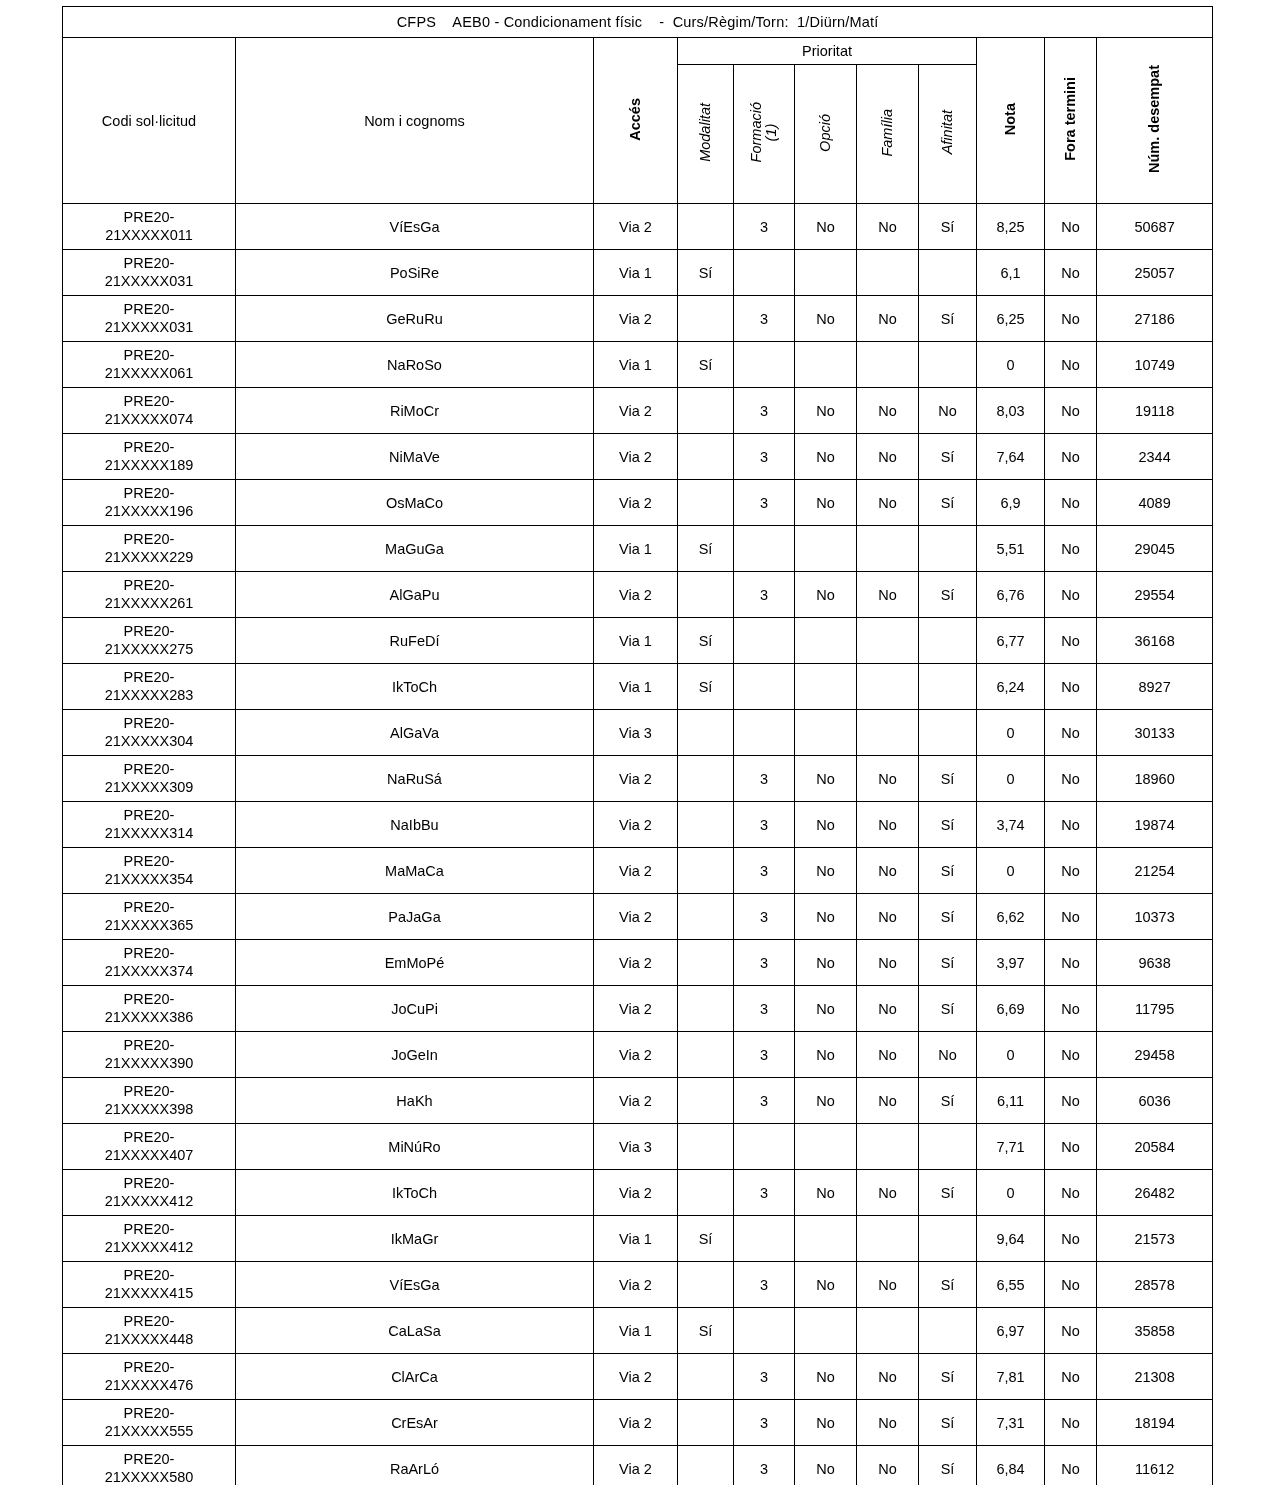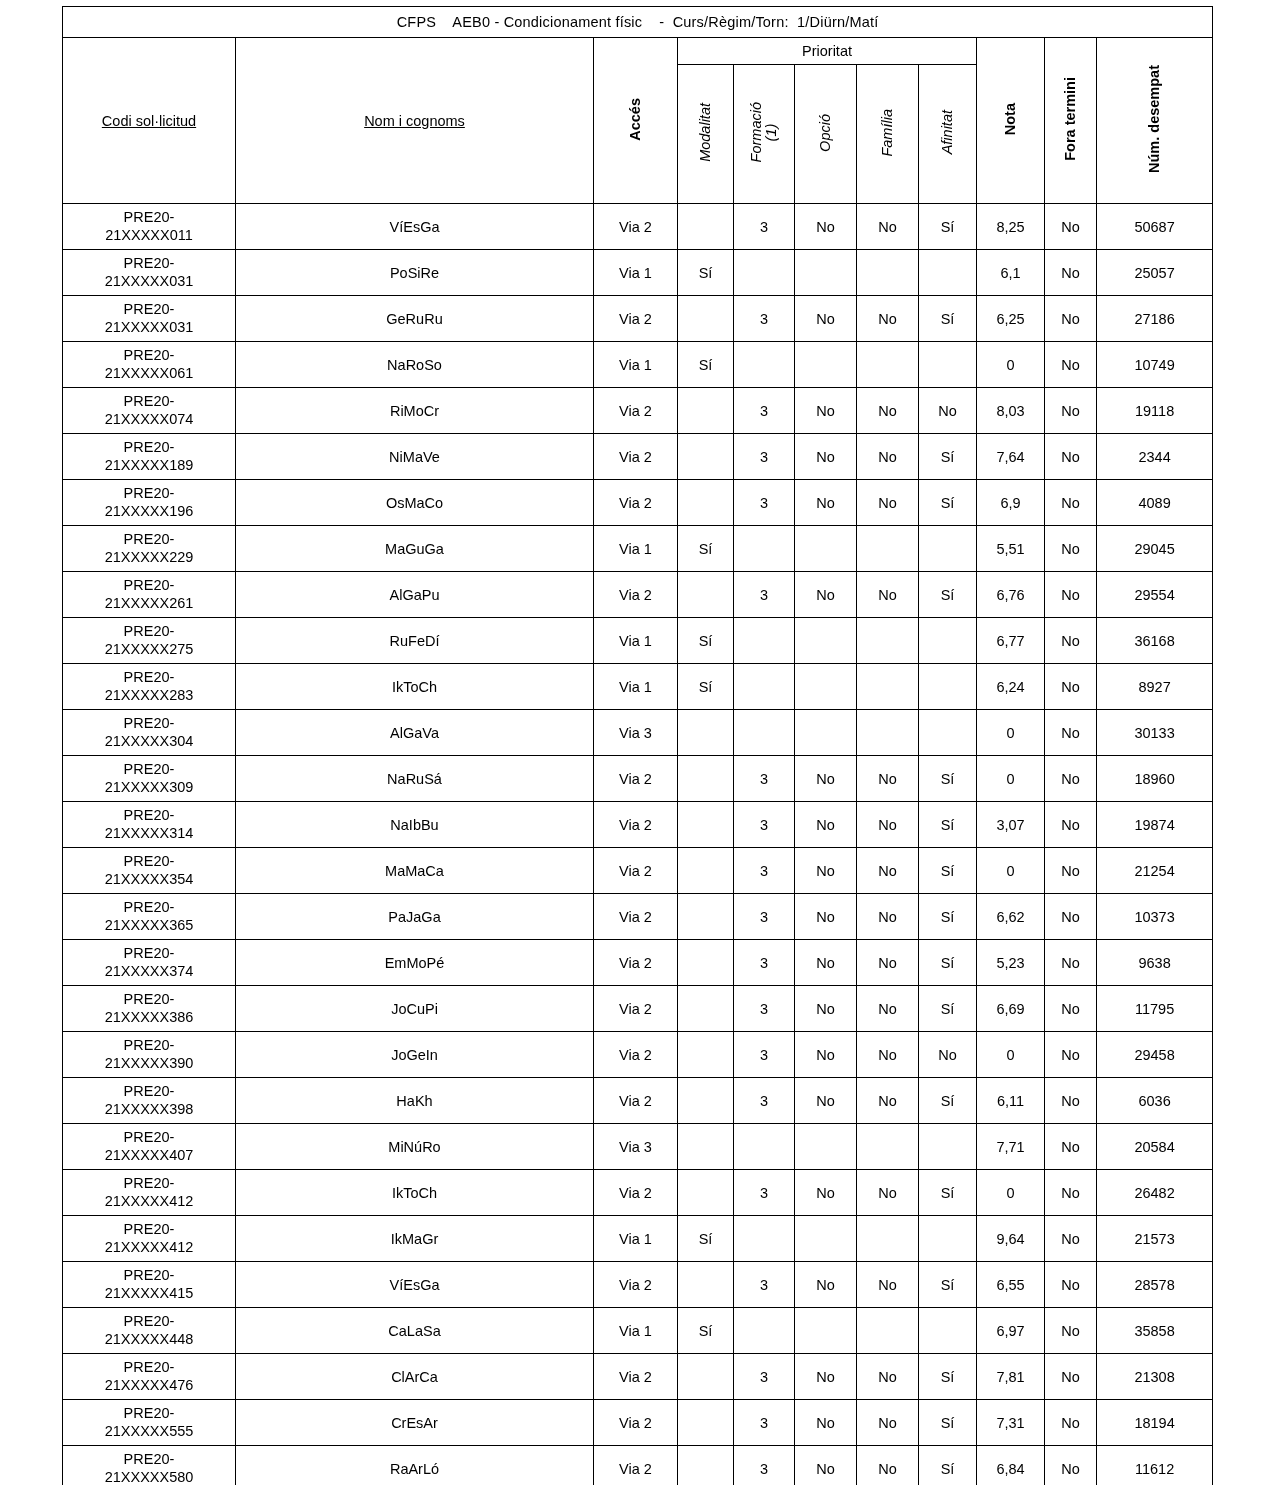--- a/index.html
+++ b/index.html
@@ -48,21 +48,20 @@
   }
   .hdr-tall {
     height: 138px;
     position: relative;
   }
   .hdr-left {
     text-align: left;
     font-weight: bold;
     font-size: 14.5px;
     padding-left: 10px;
-    text-decoration: underline;
   }
   .vtext {
     display: inline-block;
     writing-mode: vertical-rl;
     transform: rotate(180deg);
     white-space: pre;
     line-height: 1.05;
   }
   .vtext.bold { font-weight: bold; }
   .vtext.ital { font-style: italic; }
@@ -326,21 +325,21 @@
         <tr class="datarow">
           <td class="code-cell">PRE20-
 21XXXXX314</td>
           <td class="name-cell">NaIbBu</td>
           <td class="val-top">Via 2</td>
           <td class="val-top"></td>
           <td class="val-top">3</td>
           <td class="val-top">No</td>
           <td class="val-top">No</td>
           <td class="val-top">Sí</td>
-          <td class="val-top">3,07</td>
+          <td class="val-top">3,74</td>
           <td class="val-top">No</td>
           <td class="val-top">19874</td>
         </tr>
         <tr class="datarow">
           <td class="code-cell">PRE20-
 21XXXXX354</td>
           <td class="name-cell">MaMaCa</td>
           <td class="val-top">Via 2</td>
           <td class="val-top"></td>
           <td class="val-top">3</td>
@@ -368,21 +367,21 @@
         <tr class="datarow">
           <td class="code-cell">PRE20-
 21XXXXX374</td>
           <td class="name-cell">EmMoPé</td>
           <td class="val-top">Via 2</td>
           <td class="val-top"></td>
           <td class="val-top">3</td>
           <td class="val-top">No</td>
           <td class="val-top">No</td>
           <td class="val-top">Sí</td>
-          <td class="val-top">5,23</td>
+          <td class="val-top">3,97</td>
           <td class="val-top">No</td>
           <td class="val-top">9638</td>
         </tr>
         <tr class="datarow">
           <td class="code-cell">PRE20-
 21XXXXX386</td>
           <td class="name-cell">JoCuPi</td>
           <td class="val-top">Via 2</td>
           <td class="val-top"></td>
           <td class="val-top">3</td>

